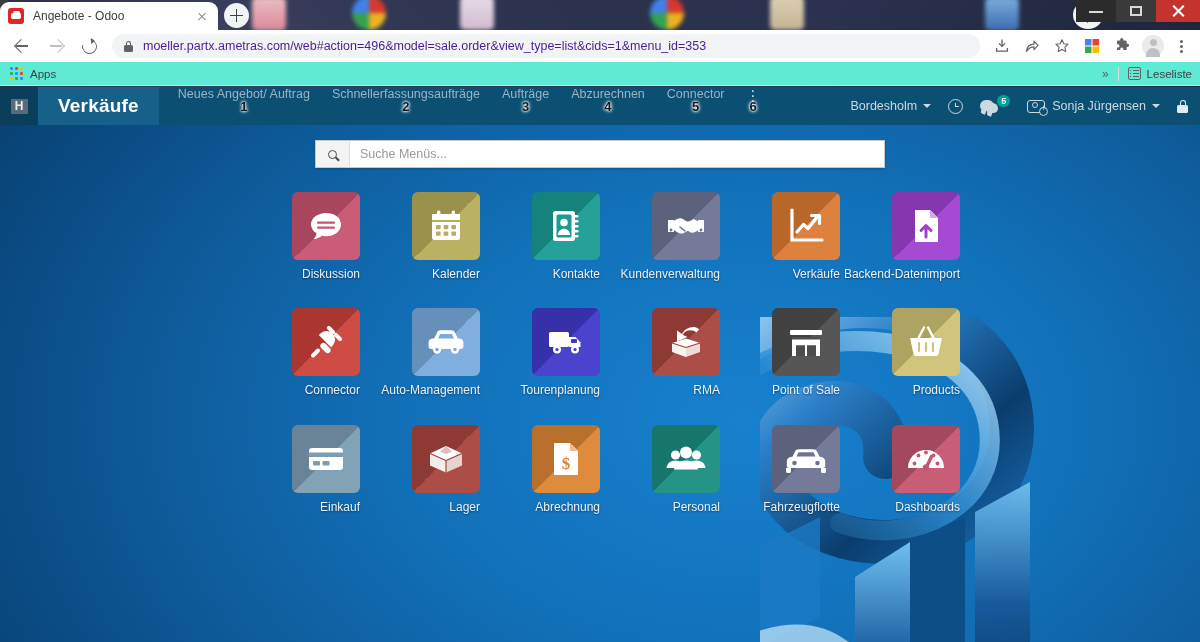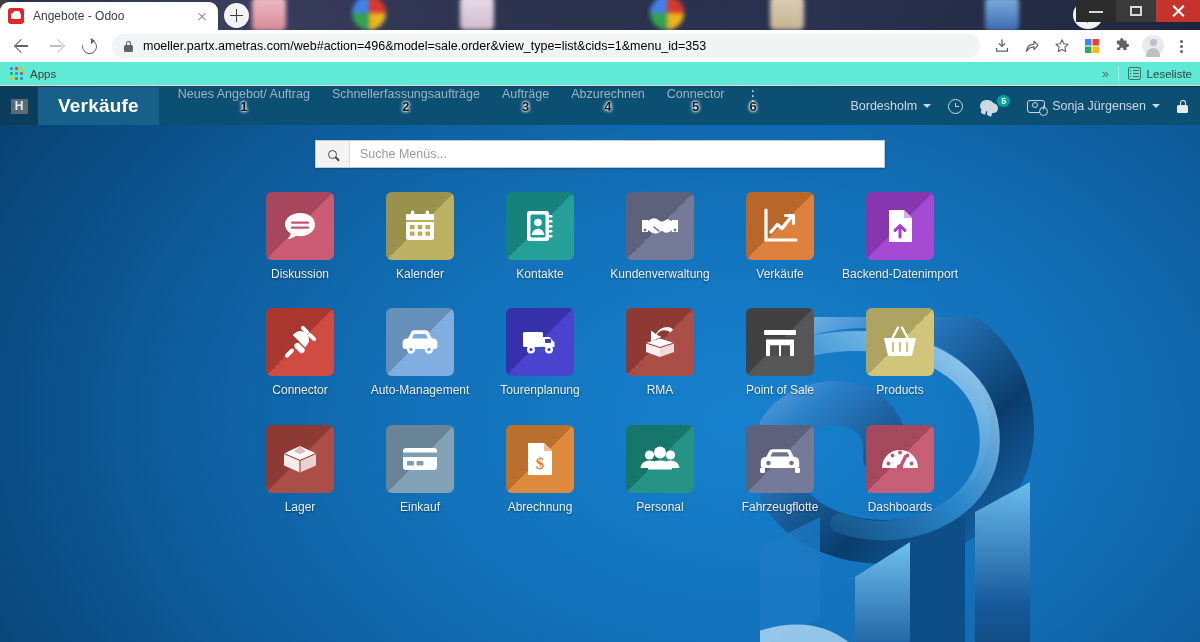--- a/index.html
+++ b/index.html
@@ -121,21 +121,21 @@
   .lock{
     width:9px;height:11px;position:relative;flex:0 0 9px;margin-right:10px;
   }
   .lock:before{
     content:"";position:absolute;left:0;bottom:0;width:9px;height:7px;background:#5f6368;border-radius:1.5px;
   }
   .lock:after{
     content:"";position:absolute;left:2px;top:0;width:5px;height:5px;
     border:1.5px solid #5f6368;border-bottom:none;border-radius:3px 3px 0 0;box-sizing:border-box;
   }
-  .url{font-size:12.5px;color:#000000;white-space:nowrap;overflow:hidden;text-overflow:ellipsis;text-align:right;}
+  .url{font-size:12.5px;color:#4c1d95;white-space:nowrap;overflow:hidden;text-overflow:ellipsis;text-align:right;}
   .tb-ico{width:28px;height:28px;position:relative;flex:0 0 28px;margin-right:2px;}
   .tb-ico svg{position:absolute;left:6px;top:6px;}
   .profile-av{
     width:22px;height:22px;border-radius:50%;background:#e8eaed;flex:0 0 22px;
     margin:0 4px;position:relative;
   }
   .profile-av:before{
     content:"";position:absolute;left:7.5px;top:4px;width:7px;height:7px;border-radius:50%;background:#bdc1c6;
   }
   .profile-av:after{
@@ -286,21 +286,21 @@
   }
   .search-input::placeholder{color:#9a9a9a;}
 
   
   .app-grid{
     position:absolute;left:0;top:105px;width:1200px;
     display:flex;flex-wrap:wrap;justify-content:center;
     padding:0 240px;box-sizing:border-box;
   }
   .app-tile{
-    width:120px;margin:0 0 27px 0;display:flex;flex-direction:column;align-items:center;
+    width:120px;margin:0 0 27px 0;display:flex;flex-direction:column;align-items:flex-end;
     flex:0 0 120px;
   }
   .tile-icon{
     width:68px;height:68px;border-radius:6px;position:relative;overflow:hidden;
     display:flex;align-items:center;justify-content:center;
   }
   .tile-icon .shadow{
     position:absolute;left:0;top:0;width:100%;height:100%;
     background:linear-gradient(135deg,rgba(0,0,0,.16) 0%,rgba(0,0,0,.16) 50%,rgba(255,255,255,.05) 50%);
     pointer-events:none;
@@ -692,44 +692,44 @@
                 <path d="M14 22v8"></path>
                   <path d="M21 22v8"></path>
                   <path d="M28 22v8"></path>
               </g>
             </svg>
           </div>
           <div class="tile-label">Products</div>
         </div>
 
         <div class="app-tile">
+          <div class="tile-icon" style="background:#7c9db3">
+            <span class="shadow"></span>
+            <svg width="42" height="42" viewBox="0 0 42 42">
+              <rect x="4" y="10" width="34" height="22" rx="3" fill="#fff"></rect>
+              <rect x="4" y="14.5" width="34" height="4.5" fill="#7c9db3"></rect>
+              <rect x="8" y="23" width="7" height="4.5" rx="1" fill="#7c9db3"></rect>
+              <rect x="17.5" y="23" width="7" height="4.5" rx="1" fill="#7c9db3"></rect>
+            </svg>
+          </div>
+          <div class="tile-label">Einkauf</div>
+        </div>
+
+        <div class="app-tile">
           <div class="tile-icon" style="background:#a8453e">
             <span class="shadow"></span>
             <svg width="42" height="42" viewBox="0 0 42 42">
               <path d="M21 8L5 15.5l16 7 16-7z" fill="#fff"></path>
               <path d="M5 15.5v12L21 34.5V22.5z" fill="#fff" opacity=".9"></path>
               <path d="M37 15.5v12L21 34.5V22.5z" fill="#fff" opacity=".75"></path>
               <path d="M21 22.5L5 15.5M21 22.5l16-7M21 22.5v12" stroke="#a8453e" stroke-width="1.2" fill="none"></path>
               <path d="M21 8l-6 5.5 6 2.7 6-2.7z" fill="#a8453e" opacity=".35"></path>
             </svg>
           </div>
           <div class="tile-label">Lager</div>
-        </div>
-
-        <div class="app-tile">
-          <div class="tile-icon" style="background:#7c9db3">
-            <span class="shadow"></span>
-            <svg width="42" height="42" viewBox="0 0 42 42">
-              <rect x="4" y="10" width="34" height="22" rx="3" fill="#fff"></rect>
-              <rect x="4" y="14.5" width="34" height="4.5" fill="#7c9db3"></rect>
-              <rect x="8" y="23" width="7" height="4.5" rx="1" fill="#7c9db3"></rect>
-              <rect x="17.5" y="23" width="7" height="4.5" rx="1" fill="#7c9db3"></rect>
-            </svg>
-          </div>
-          <div class="tile-label">Einkauf</div>
         </div>
 
         <div class="app-tile">
           <div class="tile-icon" style="background:#dd8534">
             <span class="shadow"></span>
             <svg width="38" height="40" viewBox="0 0 38 40">
               <path d="M7 4h16l8 8v24H7z" fill="#fff"></path>
               <path d="M23 4v8h8z" fill="#f0bd8a"></path>
               <text x="19" y="30" font-family="Liberation Serif, serif" font-size="17" font-weight="bold" fill="#dd8534" text-anchor="middle">$</text>
             </svg>

